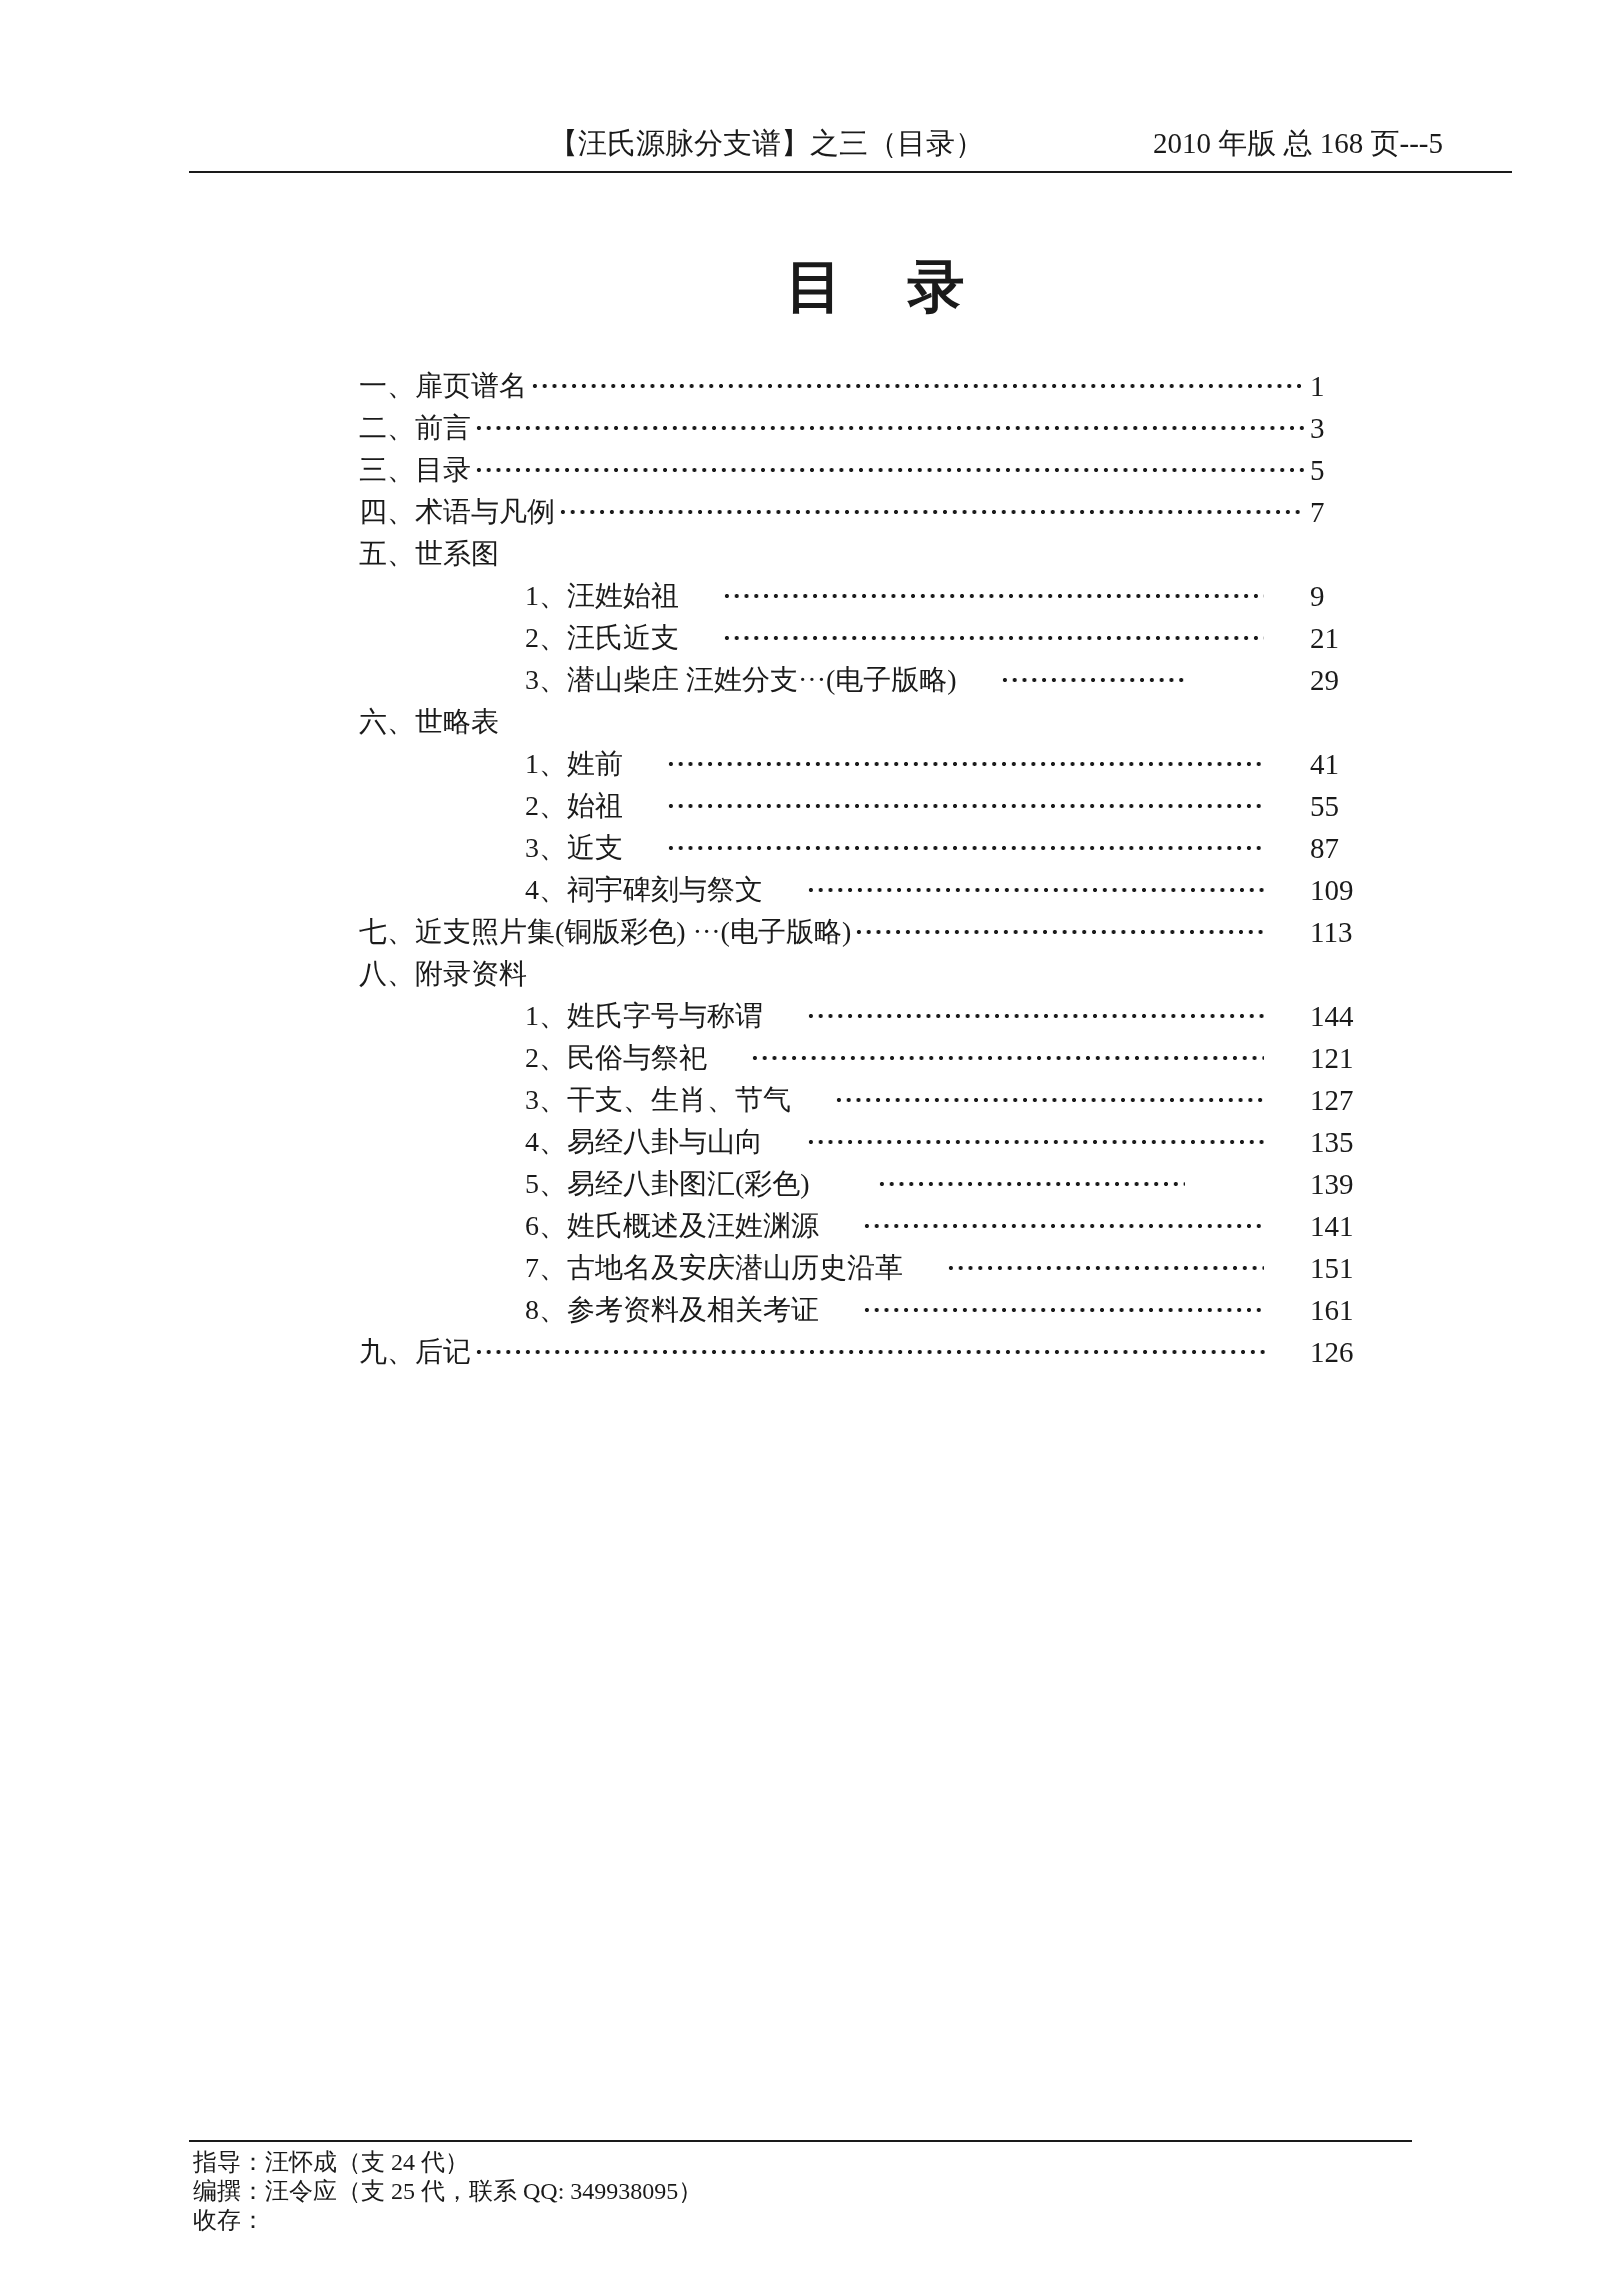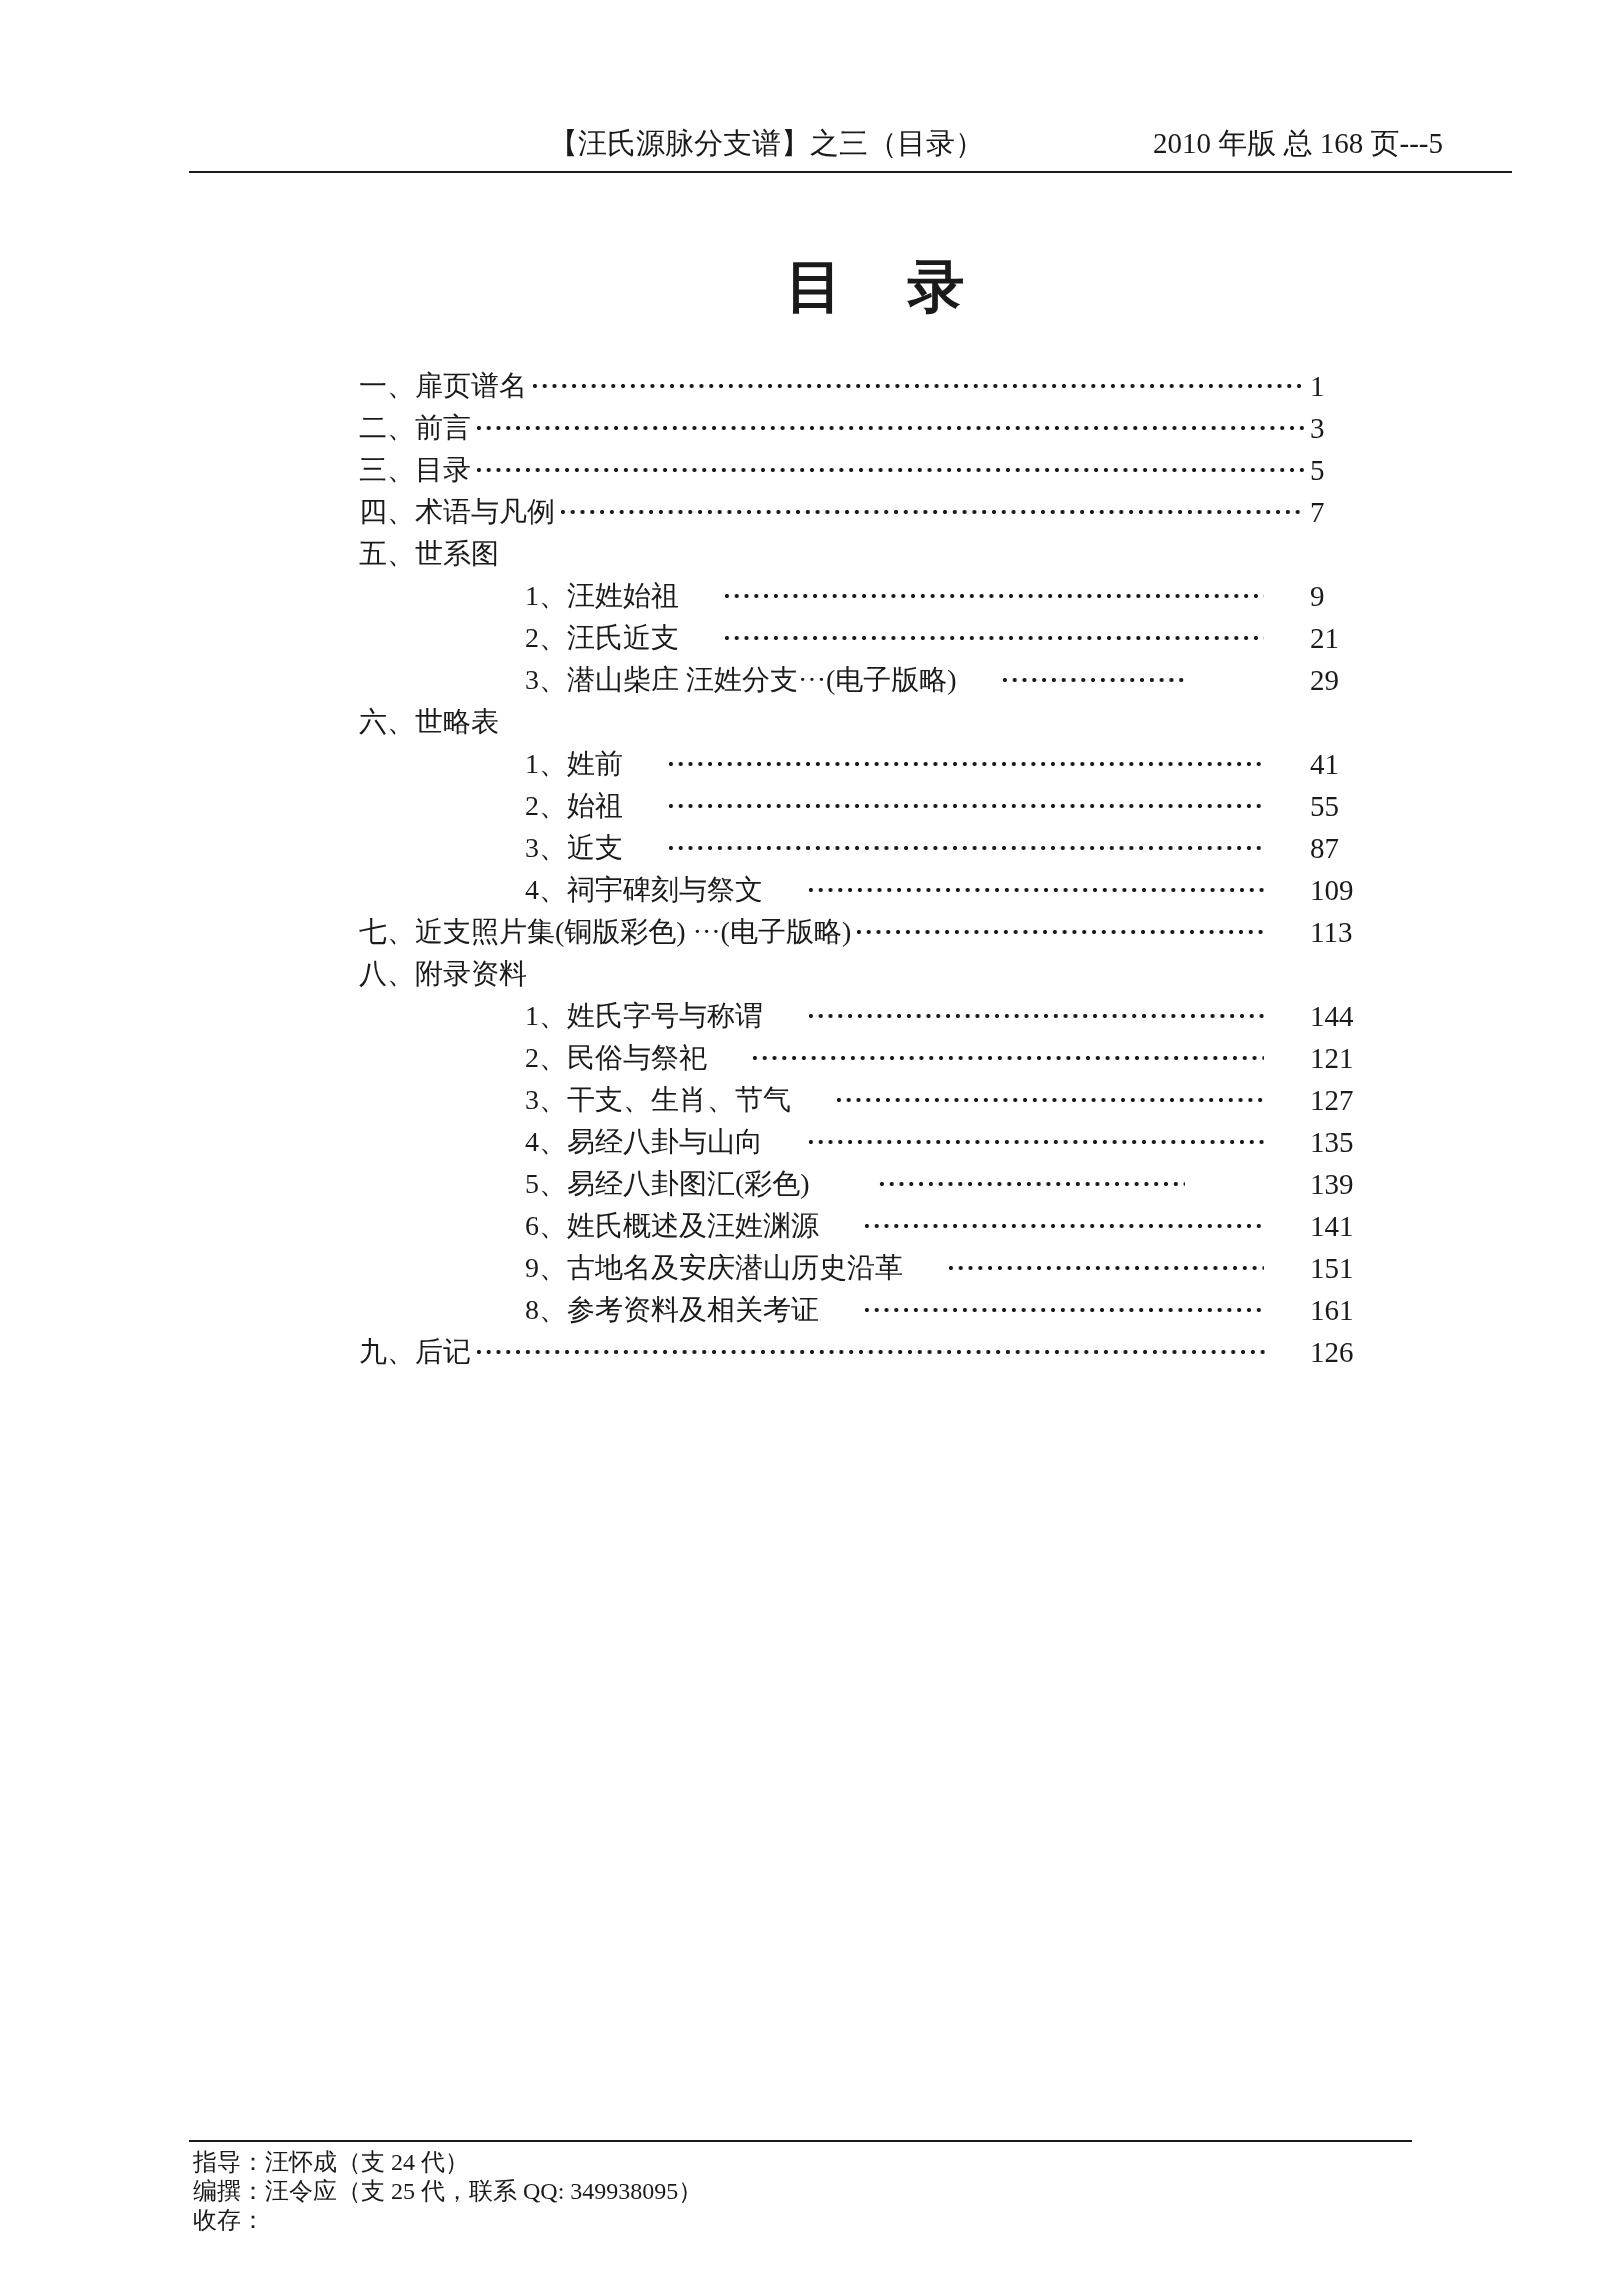--- a/index.html
+++ b/index.html
@@ -148,21 +148,21 @@
         <span class="leader pre-gap"></span>
         <span class="numgap"></span>
         <span class="pagenum">139</span>
       </div>
       <div class="toc-row lvl2">
         <span class="toc-label">6、姓氏概述及汪姓渊源</span>
         <span class="leader"></span>
         <span class="pagenum">141</span>
       </div>
       <div class="toc-row lvl2">
-        <span class="toc-label">9、古地名及安庆潜山历史沿革</span>
+        <span class="toc-label">7、古地名及安庆潜山历史沿革</span>
         <span class="leader"></span>
         <span class="pagenum">151</span>
       </div>
       <div class="toc-row lvl2">
         <span class="toc-label">8、参考资料及相关考证</span>
         <span class="leader"></span>
         <span class="pagenum">161</span>
       </div>
       <div class="toc-row">
         <span class="toc-label">九、后记</span>

